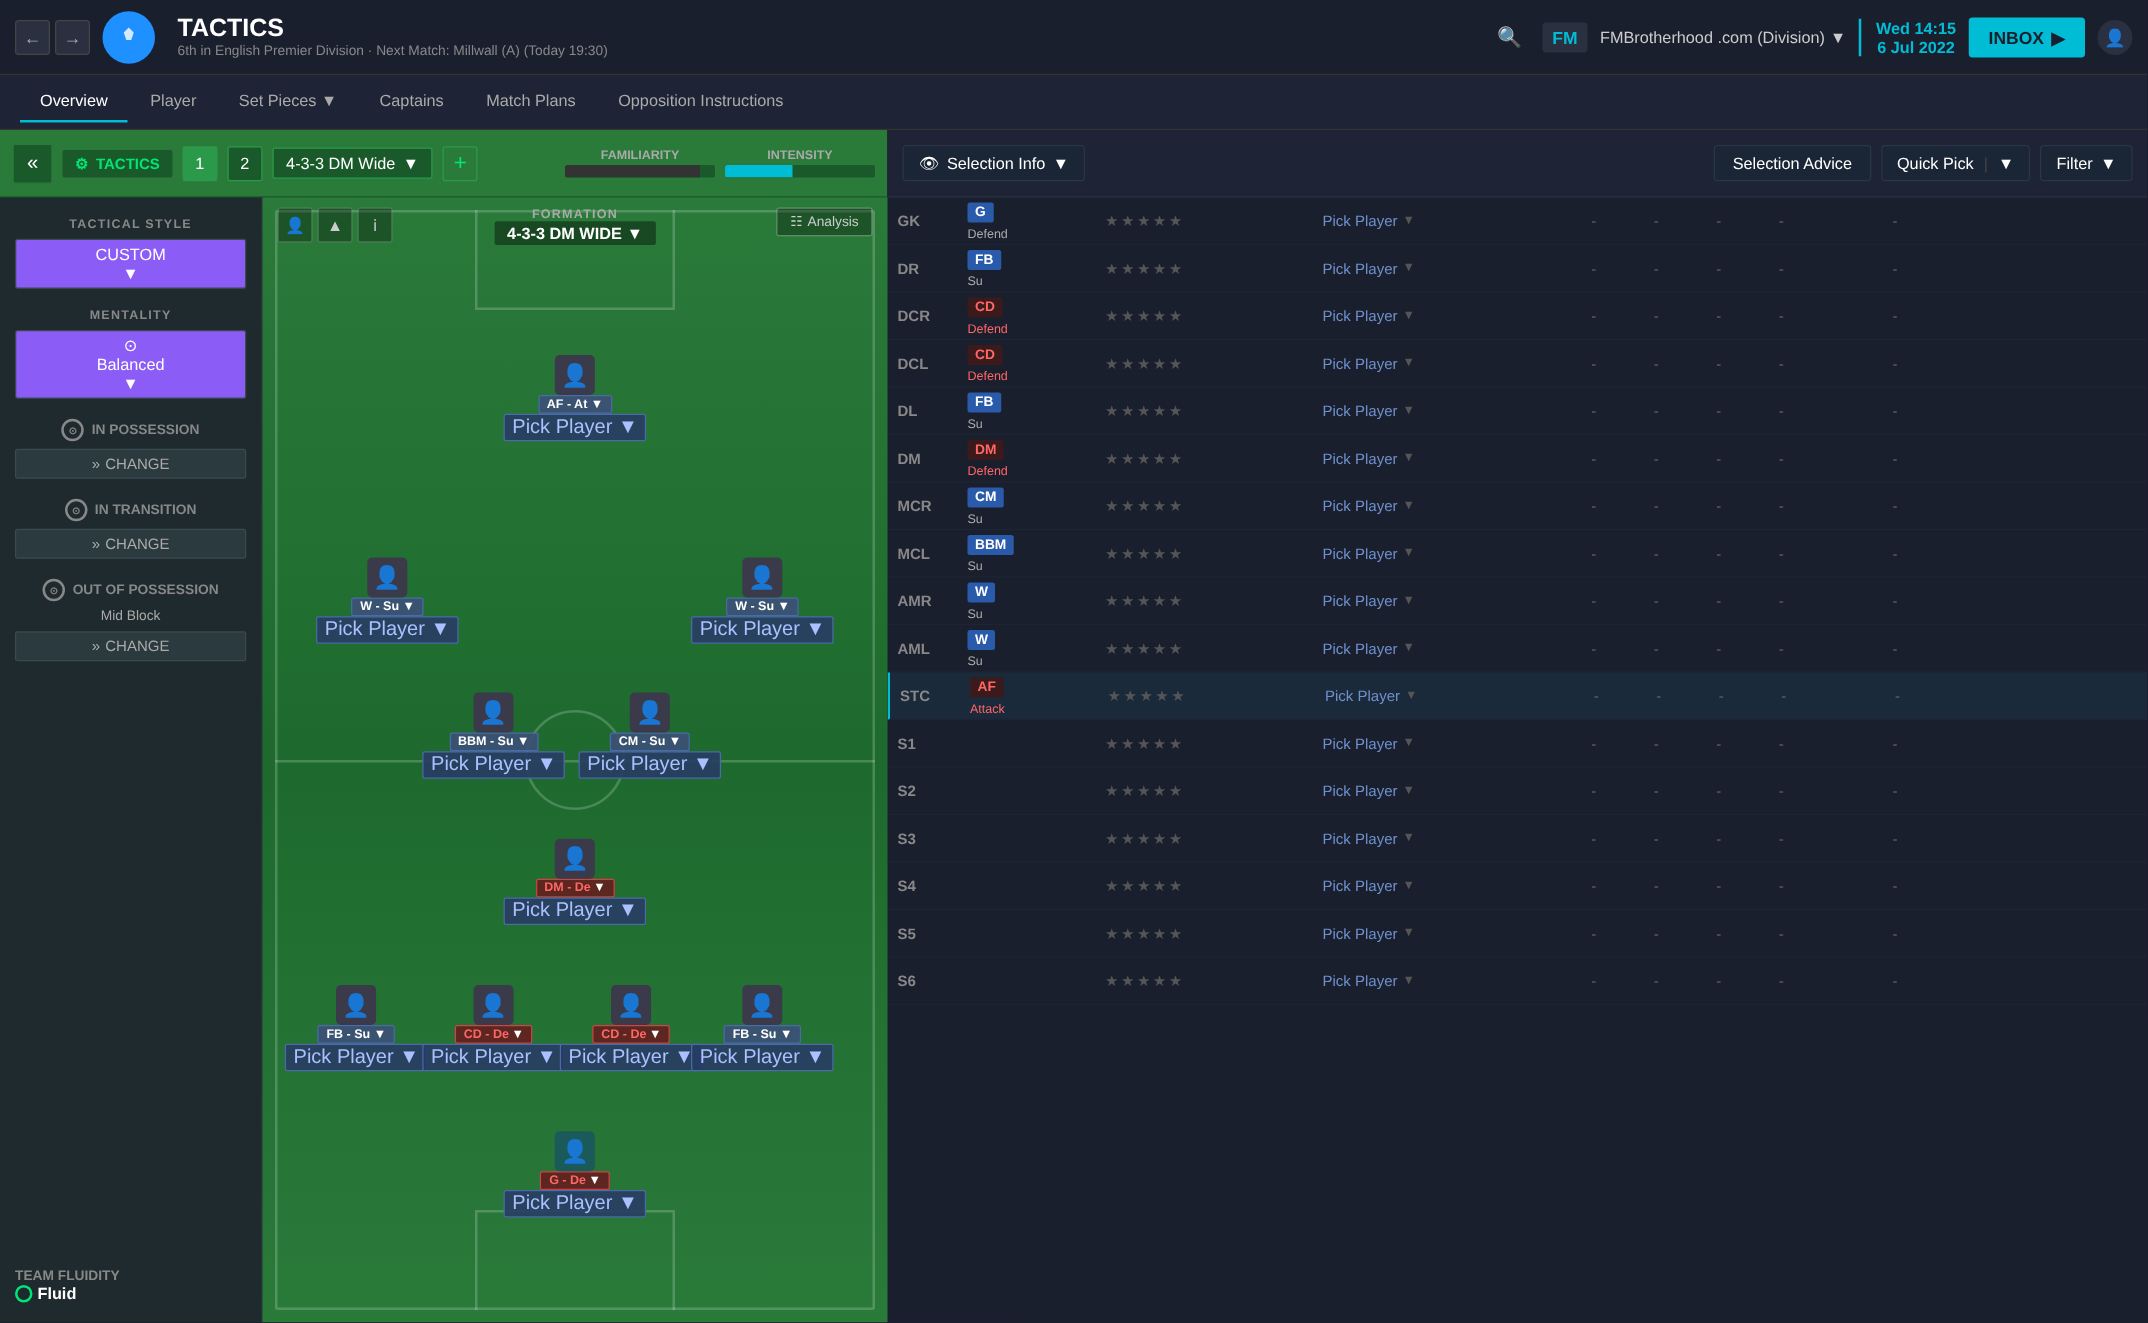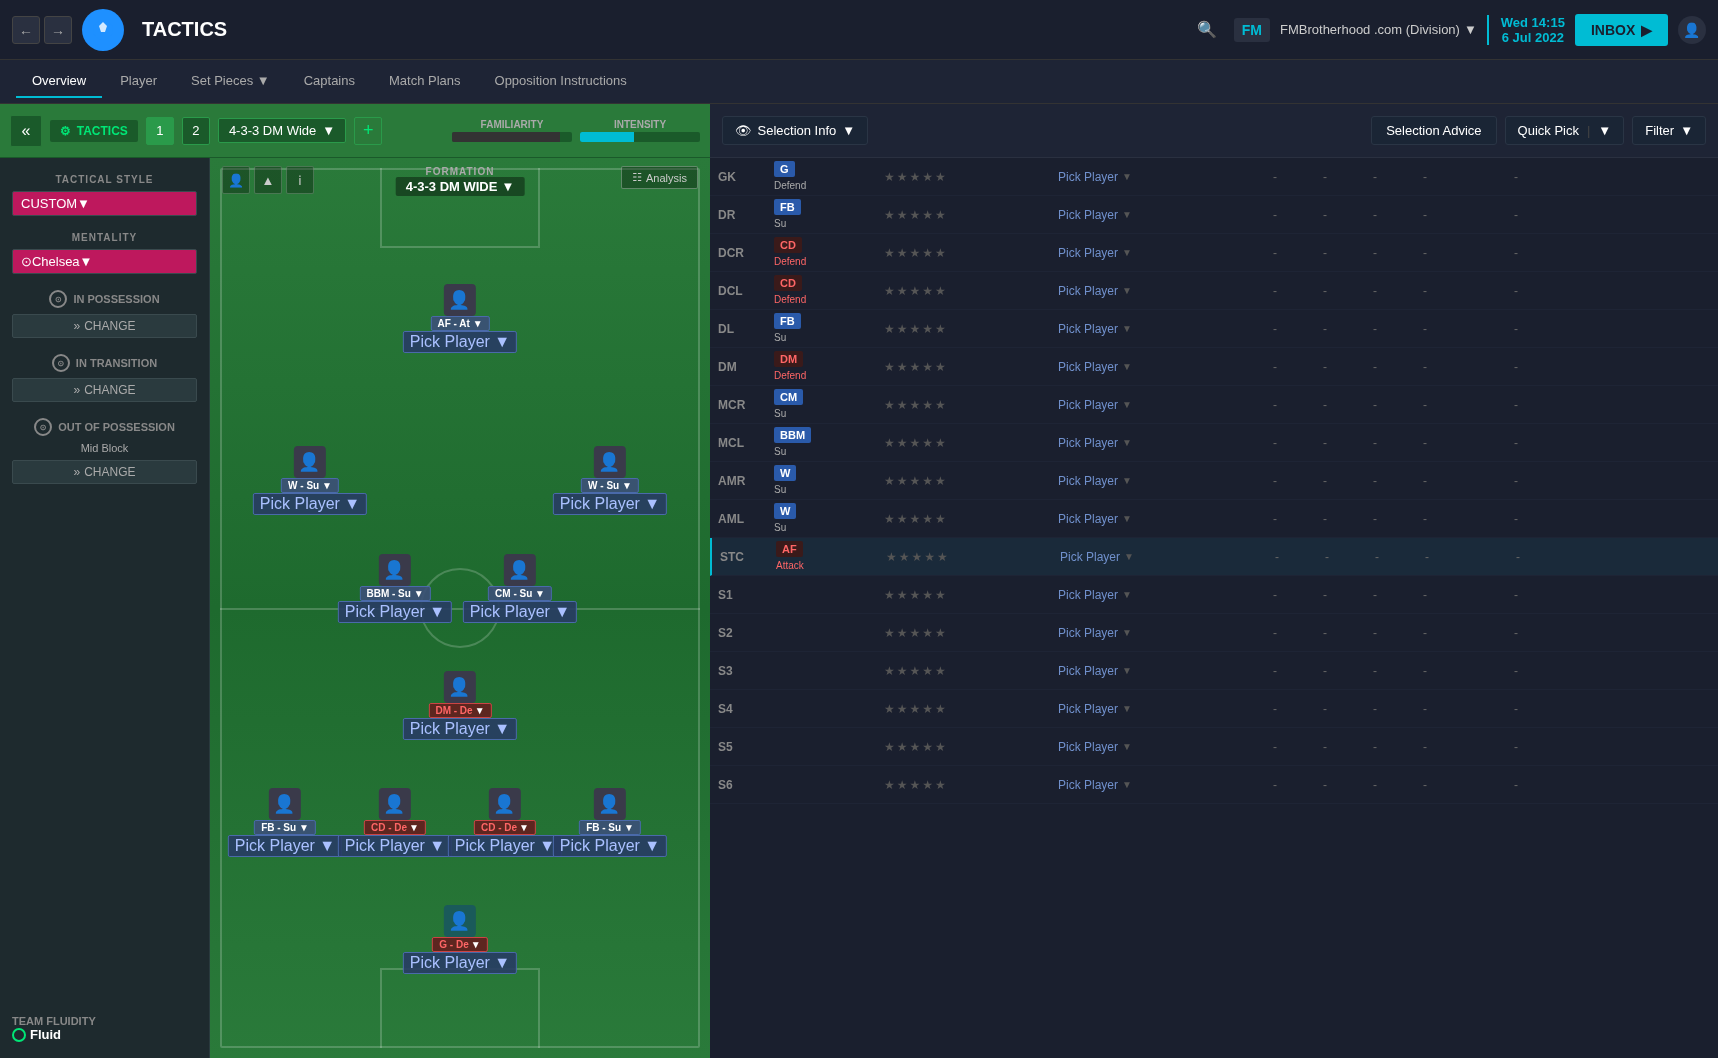--- a/index.html
+++ b/index.html
@@ -217,28 +217,29 @@
     }
     .control-section { display: flex; flex-direction: column; gap: 6px; }
     .control-section-title {
       color: #888;
       font-size: 10px;
       font-weight: bold;
       text-align: center;
       letter-spacing: 1px;
     }
     .dropdown-inline {
-      background: #be185d;
+      background: #8b5cf6;
       border: 1px solid #3a4a4e;
       color: white;
       padding: 4px 8px;
       border-radius: 2px;
       cursor: pointer;
-      display: flex; align-items: center; justify-content: flex-start;
+      display: flex; align-items: center; justify-content: center;
       font-size: 13px;
+      flex-direction: column;
     }
     .section-header {
       display: flex; align-items: center; justify-content: center; gap: 6px;
       color: #888; font-size: 11px; font-weight: bold; text-transform: uppercase;
     }
     .circle-icon {
       width: 18px; height: 18px;
       border: 2px solid #888;
       border-radius: 50%;
       display: flex; align-items: center; justify-content: center;
@@ -550,20 +551,21 @@
     <button class="nav-btn">→</button>
   </div>
   <div class="club-icon">
     <svg width="24" height="24" viewBox="0 0 24 24">
         <circle cx="12" cy="12" r="10" fill="#1e90ff"></circle>
         <path d="M12 4 L16 8 L14 14 L10 14 L8 8 Z" fill="white" opacity="0.8"></path>
       </svg>
   </div>
   <div class="title-block">
     <div class="main-title">TACTICS</div>
+    <div class="sub-title">6th in English Premier Division · Next Match: Millwall (A) (Today 19:30)</div>
   </div>
   <button class="search-icon-btn">🔍</button>
   <div class="fm-badge">FM</div>
   <div class="club-name">
     <span>FMBrotherhood .com (Division)</span>
     <span>▼</span>
   </div>
   <div class="datetime-block">
     <div>Wed 14:15</div>
     <div>6 Jul 2022</div>
@@ -623,21 +625,21 @@
           <div class="control-section-title">TACTICAL STYLE</div>
           <div class="dropdown-inline">
             <span>CUSTOM</span>
             <span>▼</span>
           </div>
         </div>
         <div class="control-section">
           <div class="control-section-title">MENTALITY</div>
           <div class="dropdown-inline">
             <span>⊙</span>
-            <span>Chelsea</span>
+            <span>Balanced</span>
             <span>▼</span>
           </div>
         </div>
         <div class="control-section">
           <div class="section-header">
             <div class="circle-icon">⊙</div>
             <span>IN POSSESSION</span>
           </div>
           <button class="change-btn">
             <span>»</span>

